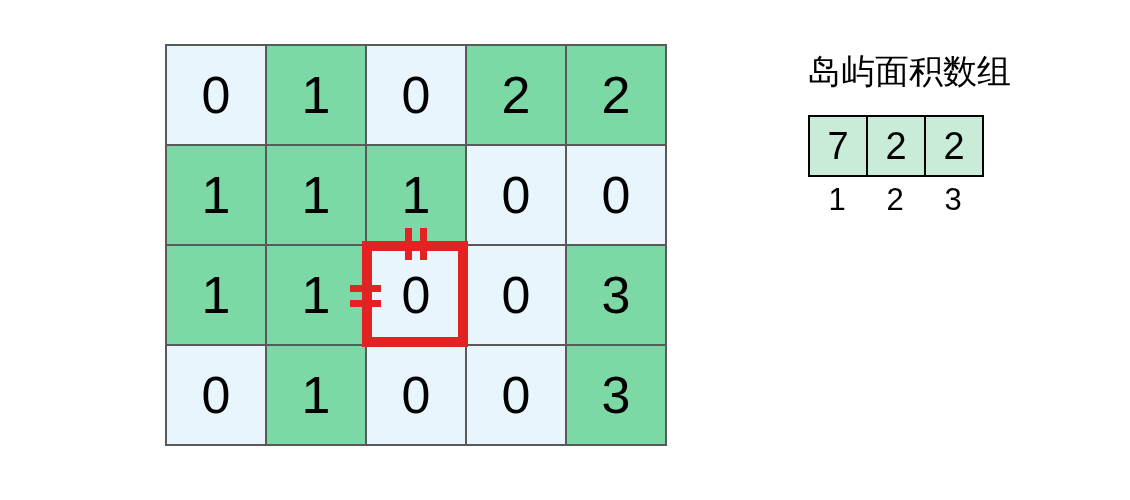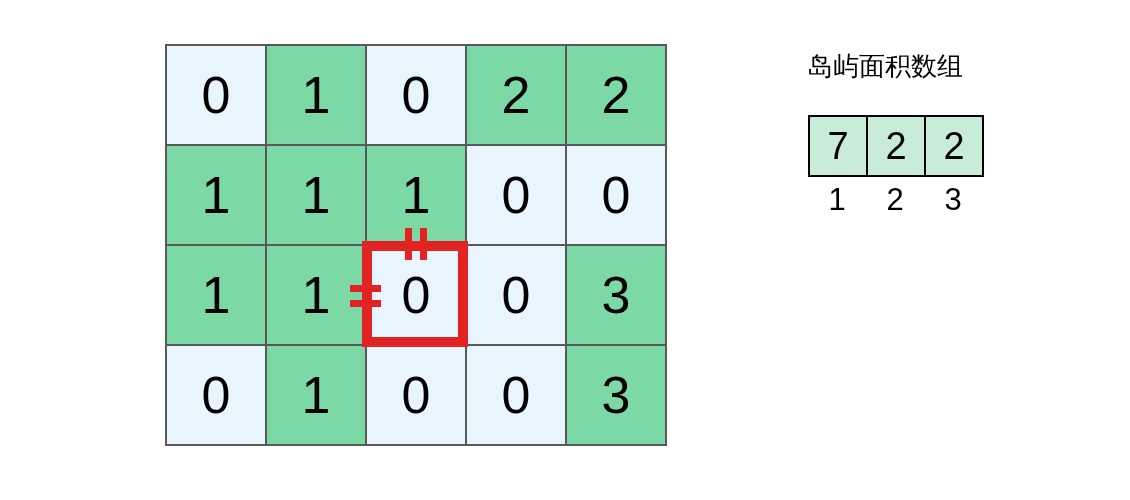--- a/index.html
+++ b/index.html
@@ -67,21 +67,21 @@
     width: 31px;
     height: 7px;
     background: var(--red);
   }
 
   
   #panel-title {
     position: absolute;
     left: 807px;
     top: 49px;
-    font-size: 26px;
+    font-size: 34px;
     color: #000000;
     white-space: nowrap;
   }
   #area-array {
     position: absolute;
     left: 808px;
     top: 115px;
     display: flex;
   }
   .array-cell {

